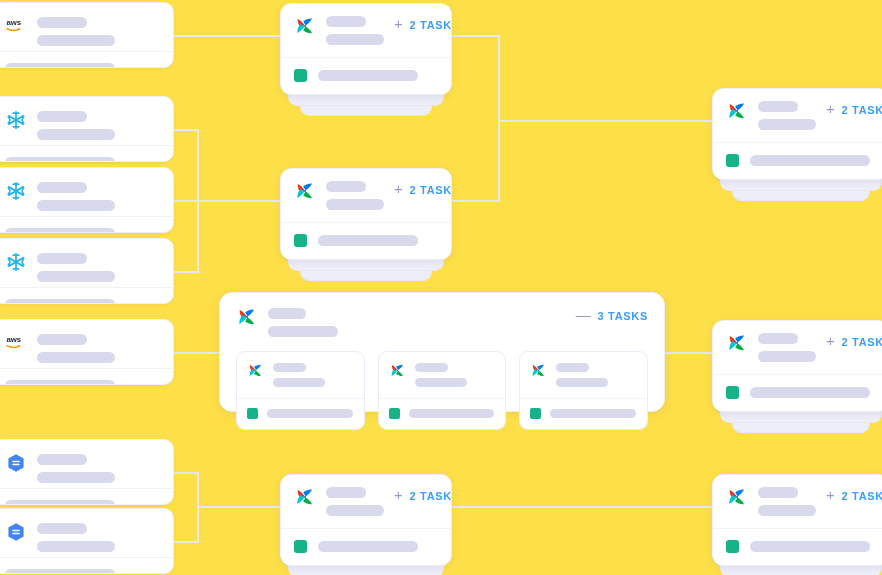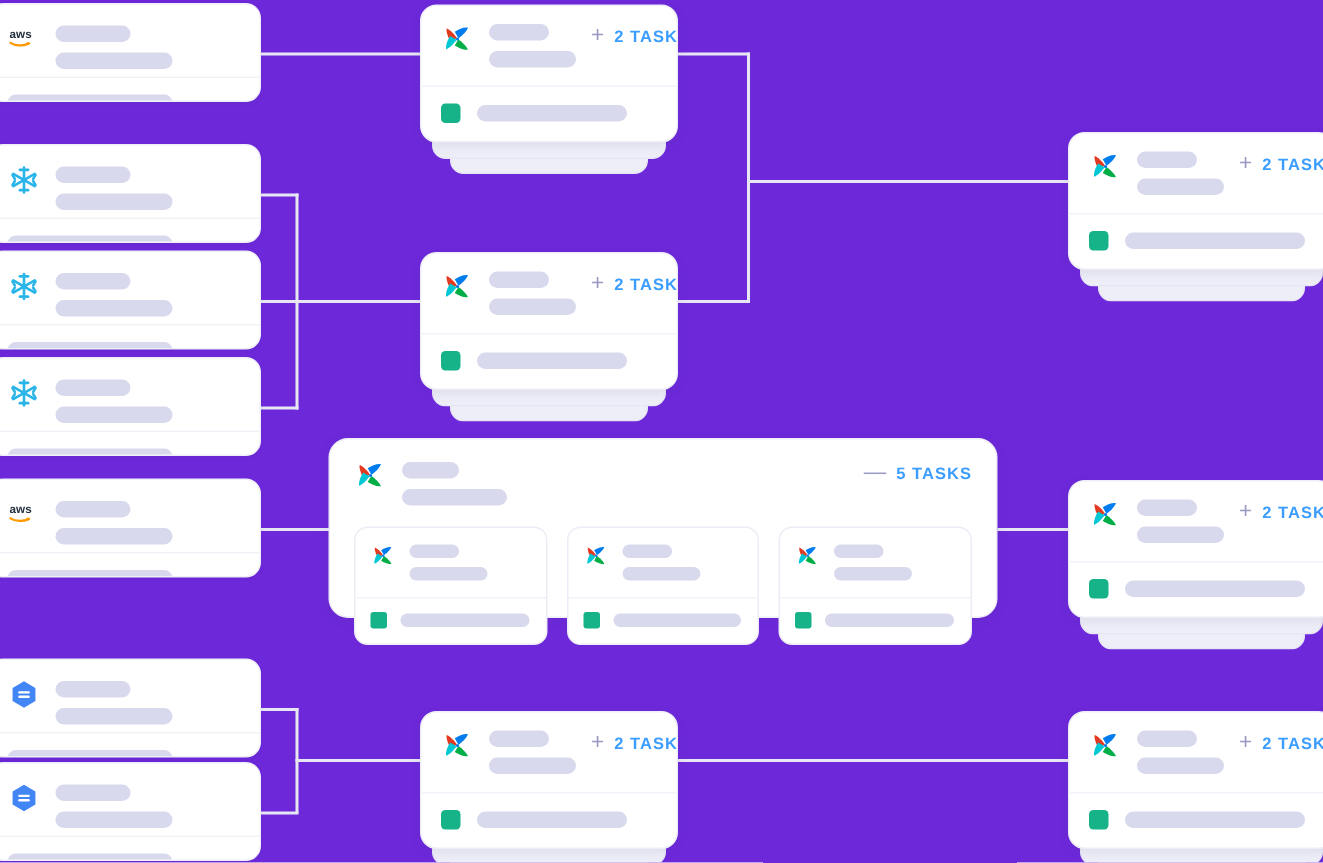--- a/index.html
+++ b/index.html
@@ -5,21 +5,21 @@
   html,body{margin:0;padding:0;background:#ffffff;}
   body{
     font-family:"Liberation Sans", sans-serif;
     -webkit-font-smoothing:antialiased;
   }
   #canvas{
     position:relative;
     width:882px;
     height:575px;
     overflow:hidden;
-    background:#6d28d9;
+    background:#fde047;
   }
 
   
   .edge{position:absolute;background:#e7e7f4;}
   .edge.h{height:2px;}
   .edge.v{width:2px;}
 
   
   .src-card{
     position:absolute;
@@ -537,21 +537,21 @@
           <path d="M11.3 12.6c-1.7 2.7-5.1 6-7.6 6.9-.5-2.6 1.2-7 3-9.6z" fill="#00c7d4"></path>
           <circle cx="12" cy="12" r="1.15" fill="#017cee"></circle>
         </svg>
       </span>
       <span class="gc-lines">
         <i class="bar tall" style="width:38px;"></i>
         <i class="bar tall" style="width:70px;"></i>
       </span>
       <span class="tc-badge">
         <b class="pm">—</b>
-        <span>5 TASKS</span>
+        <span>3 TASKS</span>
       </span>
     </div>
     <div class="gc-body">
 
       <div class="sub-card">
         <div class="sc-head">
           <span class="icon sm">
             <svg viewBox="0 0 24 24" width="17" height="17">
               <path d="M11.6 11.3C9.9 8.6 6.6 5.2 4.1 4.3c-.5 2.6 1.2 7 3 9.6z" fill="#e43921"></path>
               <path d="M12.6 12.3c2.7 1.7 6.1 5 7 7.5-2.6.5-7-1.2-9.6-3z" fill="#00ad46"></path>

